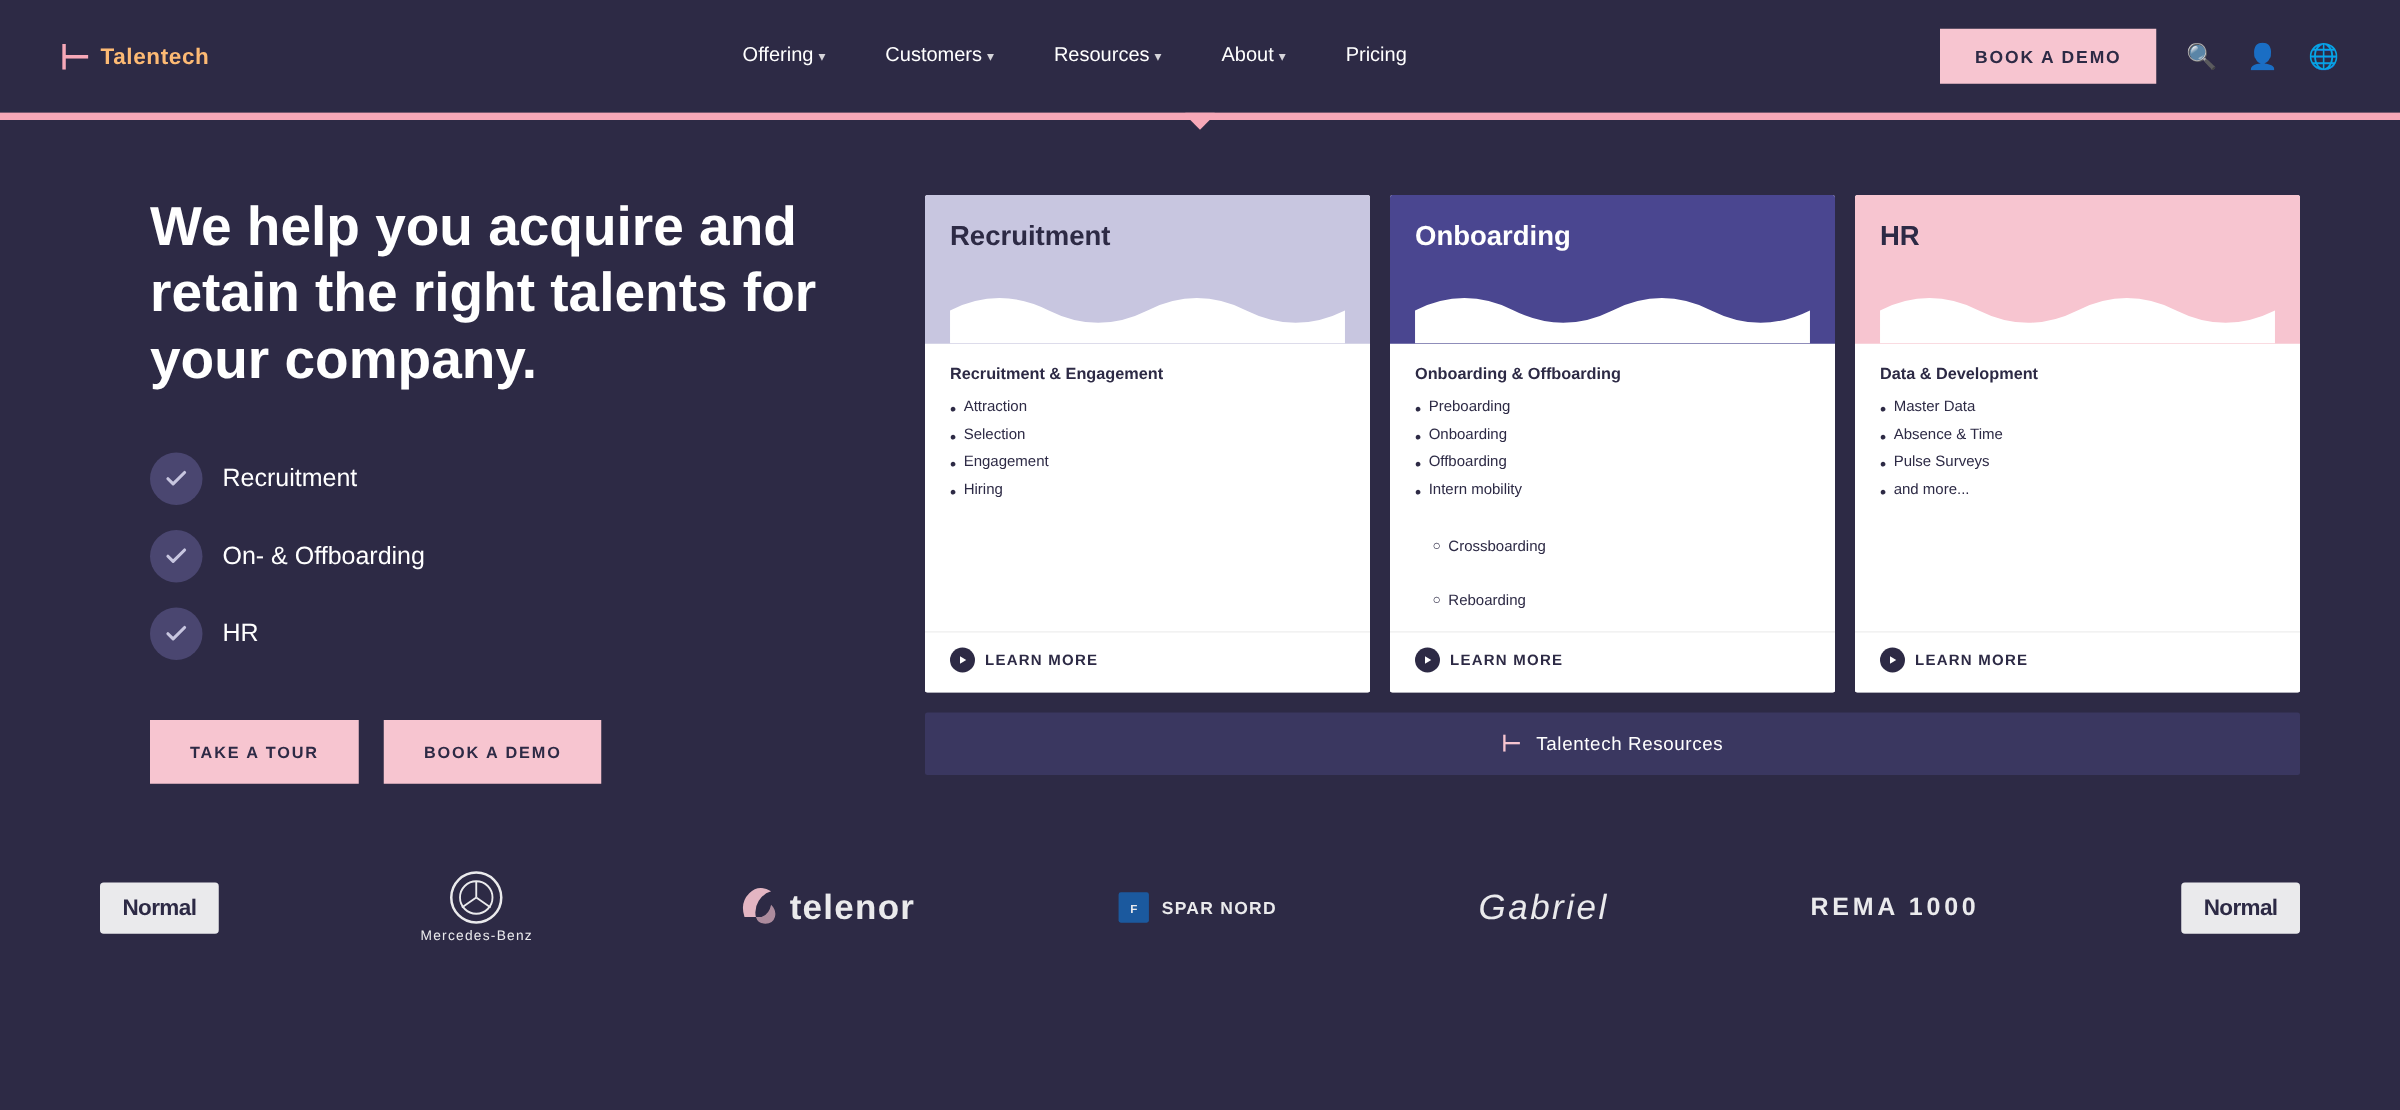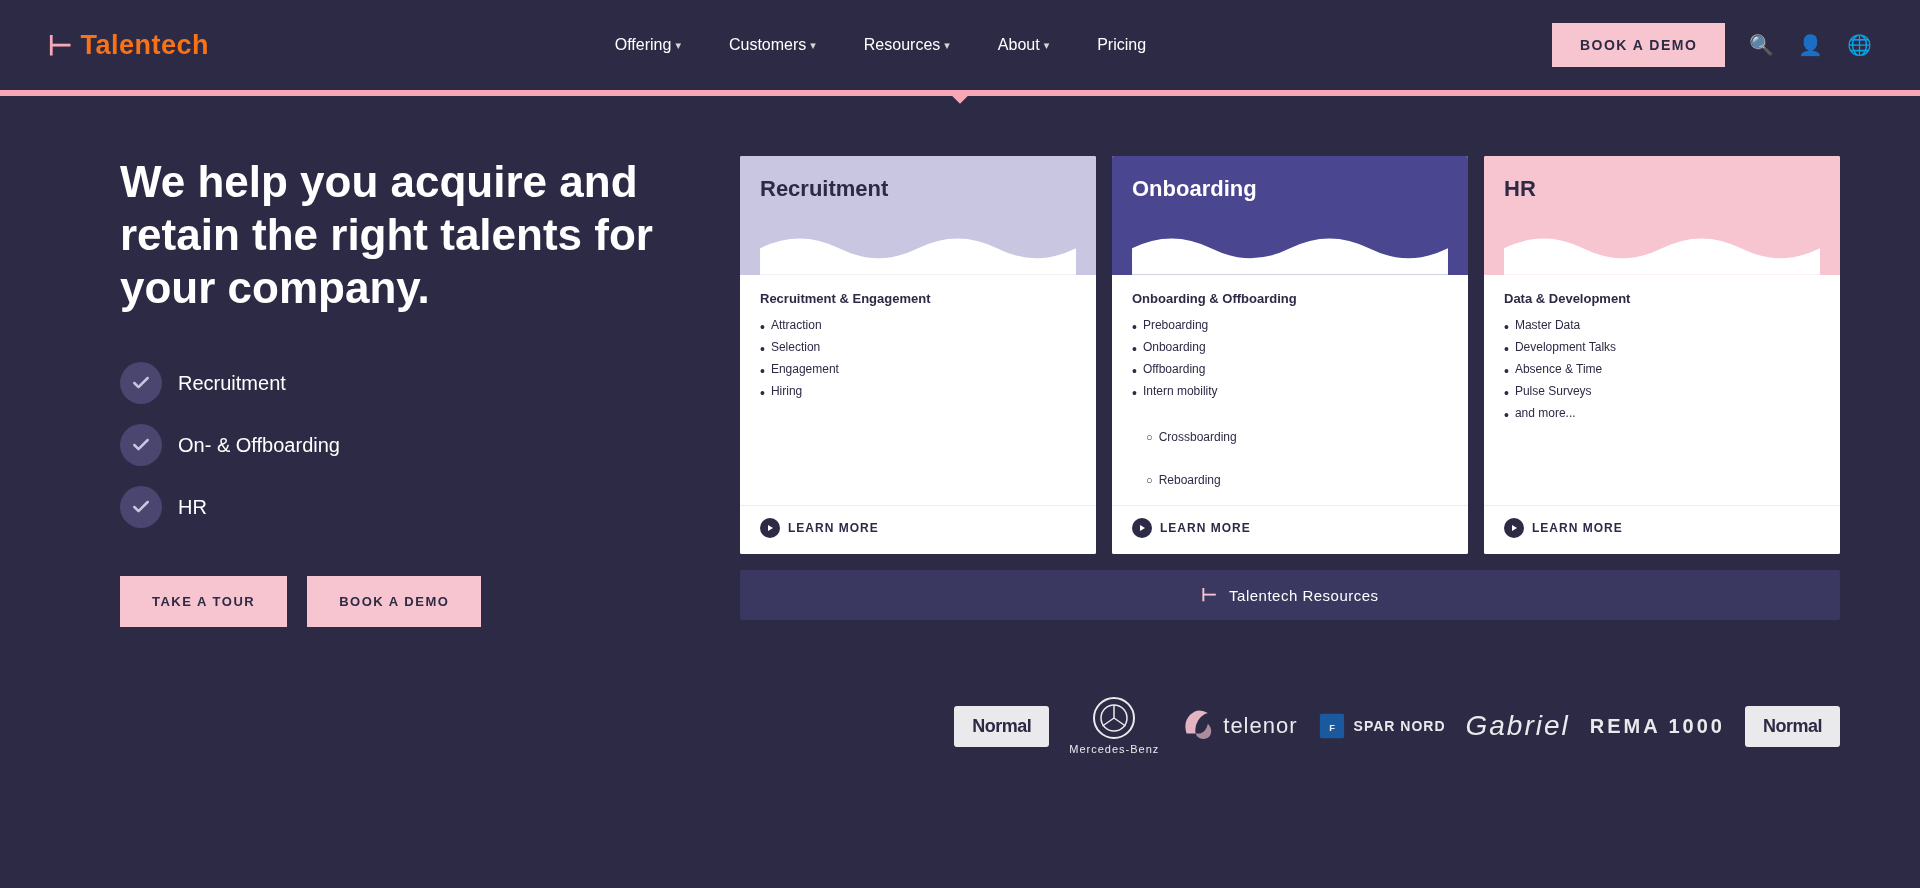--- a/index.html
+++ b/index.html
@@ -27,22 +27,22 @@
       align-items: center;
       gap: 8px;
       text-decoration: none;
     }
     .nav-logo-icon {
       color: #f7a8b8;
       font-size: 28px;
       font-weight: bold;
     }
     .nav-logo-text {
-      color: #f97316;
-      font-size: 27px;
+      color: #fdba74;
+      font-size: 18px;
       font-weight: 600;
       letter-spacing: 0.5px;
       text-align: center;
     }
     .nav-links {
       display: flex;
       align-items: center;
       gap: 48px;
       list-style: none;
     }
@@ -328,21 +328,21 @@
       font-size: 15px;
       font-weight: 500;
       letter-spacing: 0.5px;
     }
 
     
     .logos-section {
       padding: 30px 80px 40px 80px;
       display: flex;
       align-items: center;
-      justify-content: flex-end;
+      justify-content: space-between;
       gap: 20px;
     }
     .logo-item {
       display: flex;
       align-items: center;
       justify-content: center;
       opacity: 0.9;
     }
     .logo-normal {
       border: 2px solid #fff;
@@ -584,23 +584,20 @@
             <path d="M0,20 Q30,5 60,20 Q90,35 120,20 Q150,5 180,20 Q210,35 240,20 L240,40 L0,40 Z" fill="white"></path>
           </svg>
         </div>
         <div class="card-body">
           <div class="card-subtitle">Data &amp; Development</div>
           <ul class="card-list">
             <li>
                 <span>Master Data</span>
               </li>
             <li>
-                <span>Development Talks</span>
-              </li>
-            <li>
                 <span>Absence &amp; Time</span>
               </li>
             <li>
                 <span>Pulse Surveys</span>
               </li>
             <li>
                 <span>and more...</span>
               </li>
           </ul>
         </div>
@@ -640,21 +637,21 @@
       </svg>
     </div>
     <span class="logo-text-white">Mercedes-Benz</span>
   </div>
 
   <div class="logo-item logo-telenor">
     <svg class="telenor-icon" viewBox="0 0 50 50" xmlns="http://www.w3.org/2000/svg">
       <path d="M10,35 Q5,20 15,10 Q25,0 38,8 Q30,10 25,18 Q20,26 22,35 Z" fill="#f7c5d0"></path>
       <path d="M22,35 Q24,42 32,42 Q40,42 42,35 Q44,28 38,22 Q36,32 28,35 Z" fill="#f7c5d0" opacity="0.7"></path>
     </svg>
-    <span style="color:#fff;font-size:22px;font-weight:400;letter-spacing:1px;">telenor</span>
+    <span style="color:#fff;font-size:28px;font-weight:700;letter-spacing:1px;">telenor</span>
   </div>
 
   <div class="logo-item logo-sparnord">
     <svg class="sparnord-icon" viewBox="0 0 30 30">
       <rect x="2" y="2" width="26" height="26" rx="2" fill="#1a5fa8"></rect>
       <text x="15" y="20" text-anchor="middle" fill="white" font-size="10" font-weight="bold">F</text>
     </svg>
     <span style="color:#fff;font-size:14px;font-weight:600;letter-spacing:1px;text-transform:uppercase;">spar nord</span>
   </div>
 

